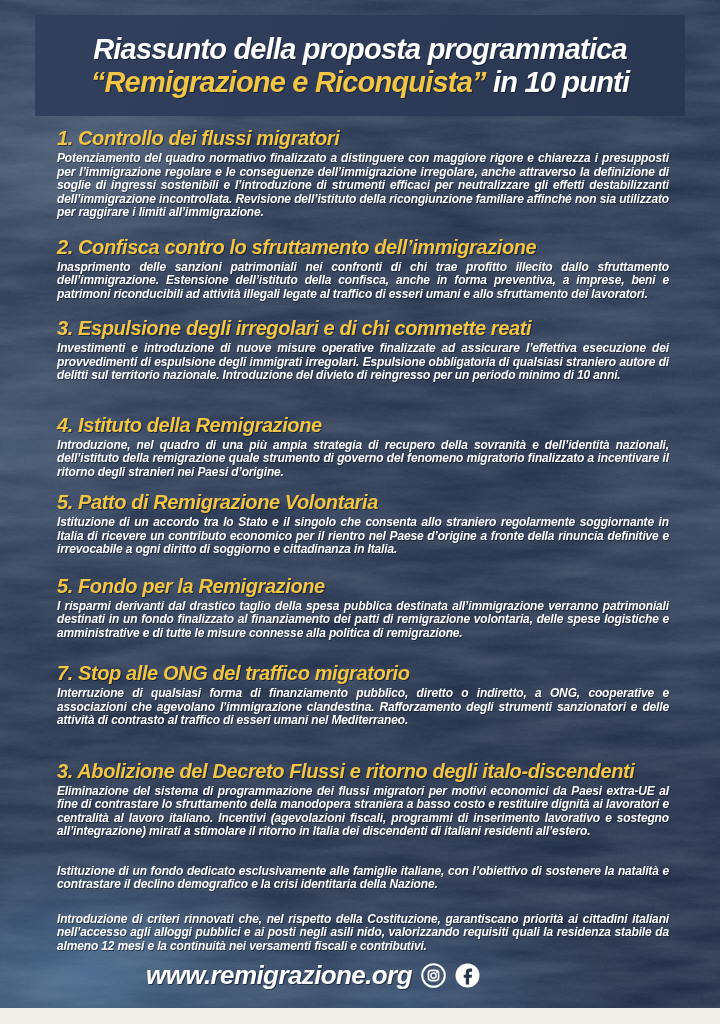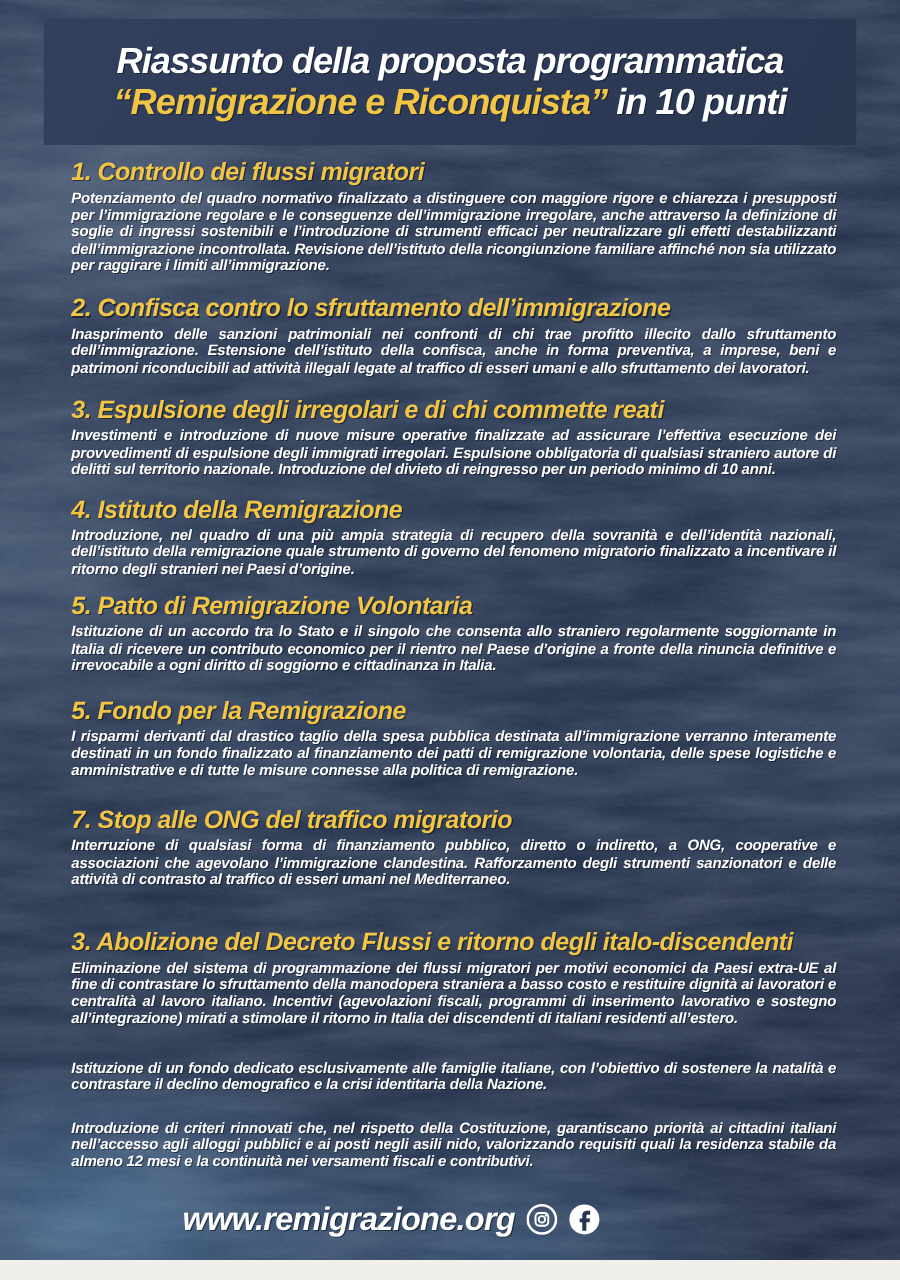--- a/index.html
+++ b/index.html
@@ -28,21 +28,21 @@
     font-weight:bold;font-style:italic;font-size:29px;line-height:33px;
     letter-spacing:-0.8px;white-space:nowrap;color:#ffffff;
     text-shadow:1px 1px 0 rgba(10,16,28,.55);
   }
   .title-quote{color:#f2c544;}
 
   .sections{position:absolute;left:57px;top:128px;width:612px;}
   .section{margin:0;}
   .section:nth-of-type(2){margin-top:17px;}
   .section:nth-of-type(3){margin-top:17px;}
-  .section:nth-of-type(4){margin-top:15px;}
+  .section:nth-of-type(4){margin-top:32px;}
   .section:nth-of-type(5){margin-top:13px;}
   .section:nth-of-type(6){margin-top:19px;}
   .section:nth-of-type(7){margin-top:23px;}
   .section:nth-of-type(8){margin-top:33px;}
   .section:nth-of-type(9){margin-top:26px;}
   .section:nth-of-type(10){margin-top:21px;}
   .sec-heading{
     margin:0 0 3px 0;font-size:20px;line-height:21px;
     font-weight:bold;font-style:italic;color:#f2c544;letter-spacing:-0.4px;
     text-shadow:1px 1px 0 rgba(10,16,28,.6);
@@ -107,21 +107,21 @@
       <section class="section">
         <h2 class="sec-heading">4. Istituto della Remigrazione</h2>
         <p class="sec-body">Introduzione, nel quadro di una più ampia strategia di recupero della sovranità e dell’identità nazionali, dell’istituto della remigrazione quale strumento di governo del fenomeno migratorio finalizzato a incentivare il ritorno degli stranieri nei Paesi d’origine.</p>
       </section>
       <section class="section">
         <h2 class="sec-heading">5. Patto di Remigrazione Volontaria</h2>
         <p class="sec-body">Istituzione di un accordo tra lo Stato e il singolo che consenta allo straniero regolarmente soggiornante in Italia di ricevere un contributo economico per il rientro nel Paese d’origine a fronte della rinuncia definitive e irrevocabile a ogni diritto di soggiorno e cittadinanza in Italia.</p>
       </section>
       <section class="section">
         <h2 class="sec-heading">5. Fondo per la Remigrazione</h2>
-        <p class="sec-body">I risparmi derivanti dal drastico taglio della spesa pubblica destinata all’immigrazione verranno interamente destinati in un fondo finalizzato al finanziamento dei patti di remigrazione volontaria, delle spese logistiche e amministrative e di tutte le misure connesse alla politica di remigrazione.</p>
+        <p class="sec-body">I risparmi derivanti dal drastico taglio della spesa pubblica destinata all’immigrazione verranno patrimoniali destinati in un fondo finalizzato al finanziamento dei patti di remigrazione volontaria, delle spese logistiche e amministrative e di tutte le misure connesse alla politica di remigrazione.</p>
       </section>
       <section class="section">
         <h2 class="sec-heading">7. Stop alle ONG del traffico migratorio</h2>
         <p class="sec-body">Interruzione di qualsiasi forma di finanziamento pubblico, diretto o indiretto, a ONG, cooperative e associazioni che agevolano l’immigrazione clandestina. Rafforzamento degli strumenti sanzionatori e delle attività di contrasto al traffico di esseri umani nel Mediterraneo.</p>
       </section>
       <section class="section">
         <h2 class="sec-heading">3. Abolizione del Decreto Flussi e ritorno degli italo-discendenti</h2>
         <p class="sec-body">Eliminazione del sistema di programmazione dei flussi migratori per motivi economici da Paesi extra-UE al fine di contrastare lo sfruttamento della manodopera straniera a basso costo e restituire dignità ai lavoratori e centralità al lavoro italiano. Incentivi (agevolazioni fiscali, programmi di inserimento lavorativo e sostegno all’integrazione) mirati a stimolare il ritorno in Italia dei discendenti di italiani residenti all’estero.</p>
       </section>
       <section class="section">

